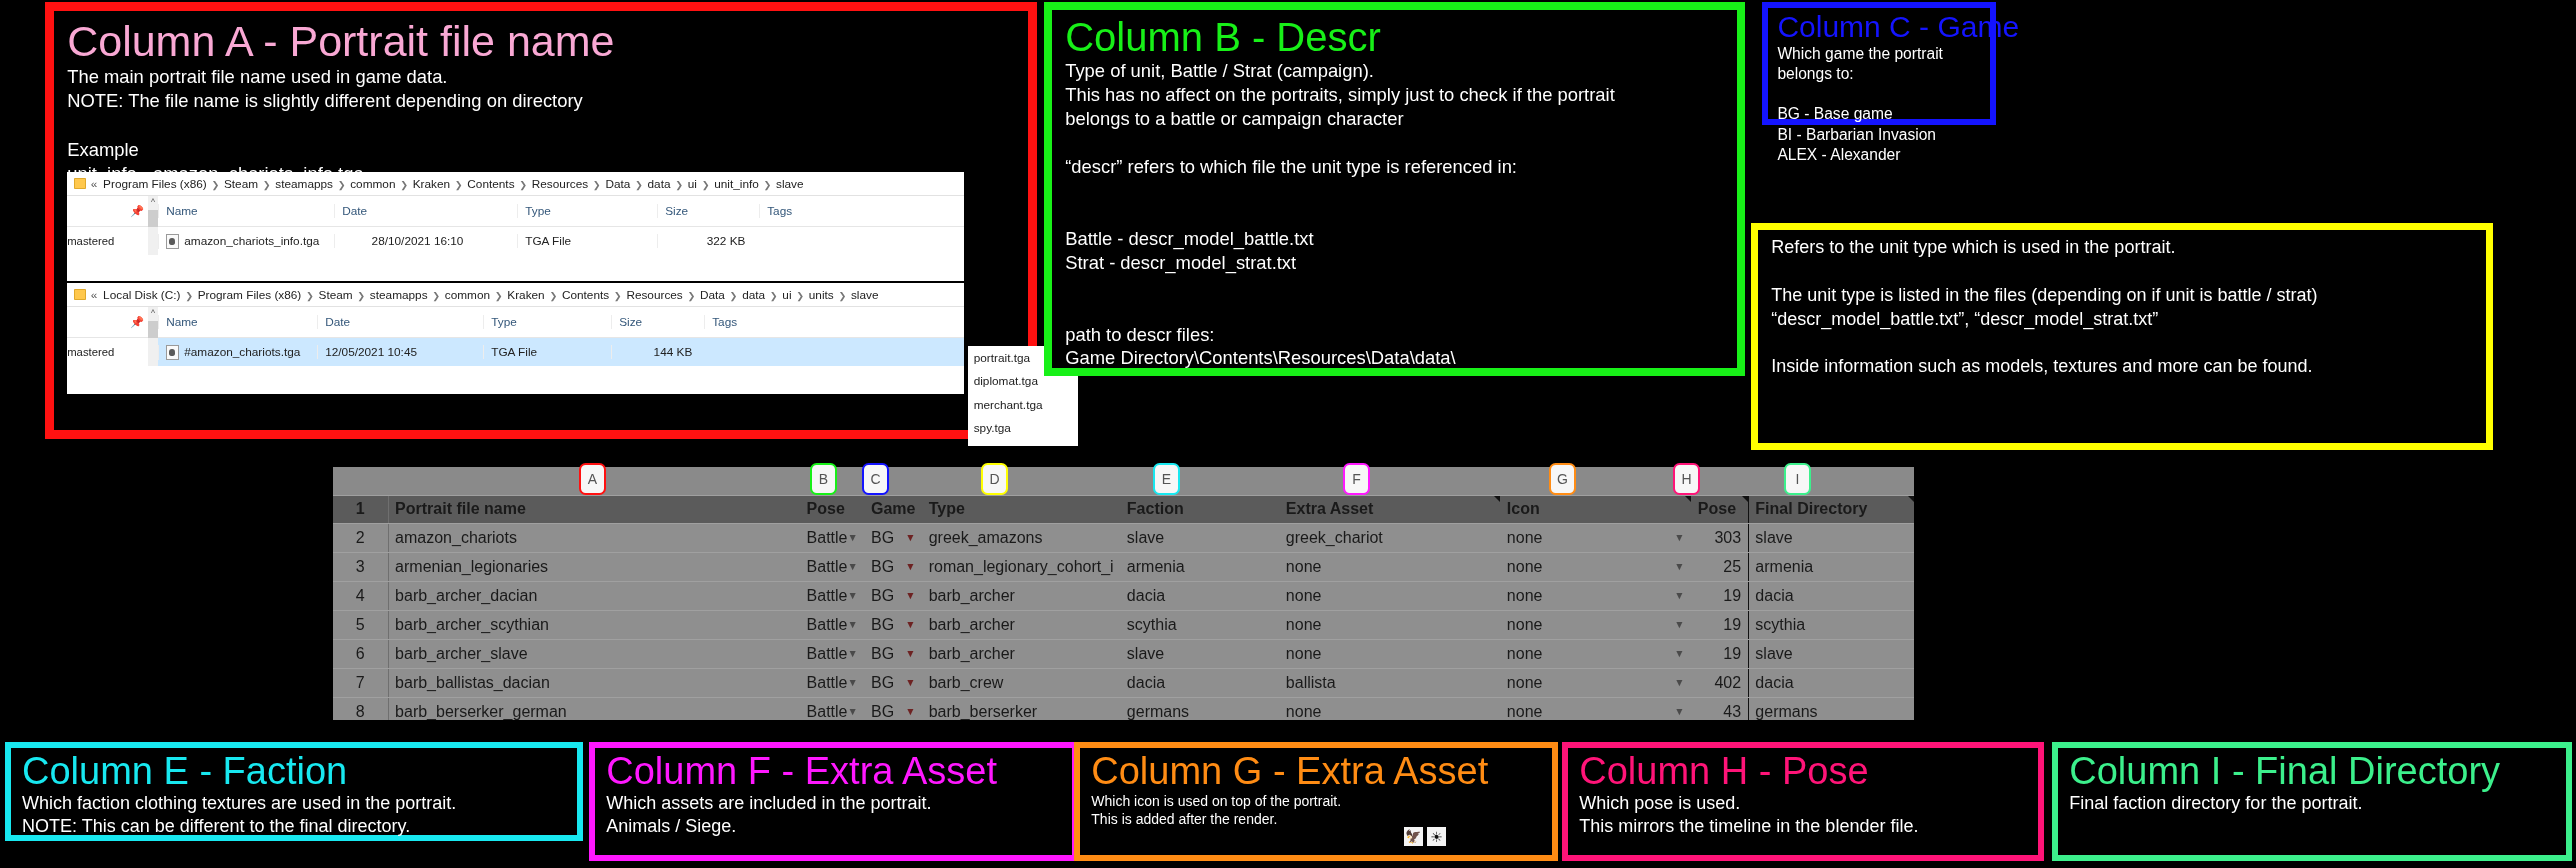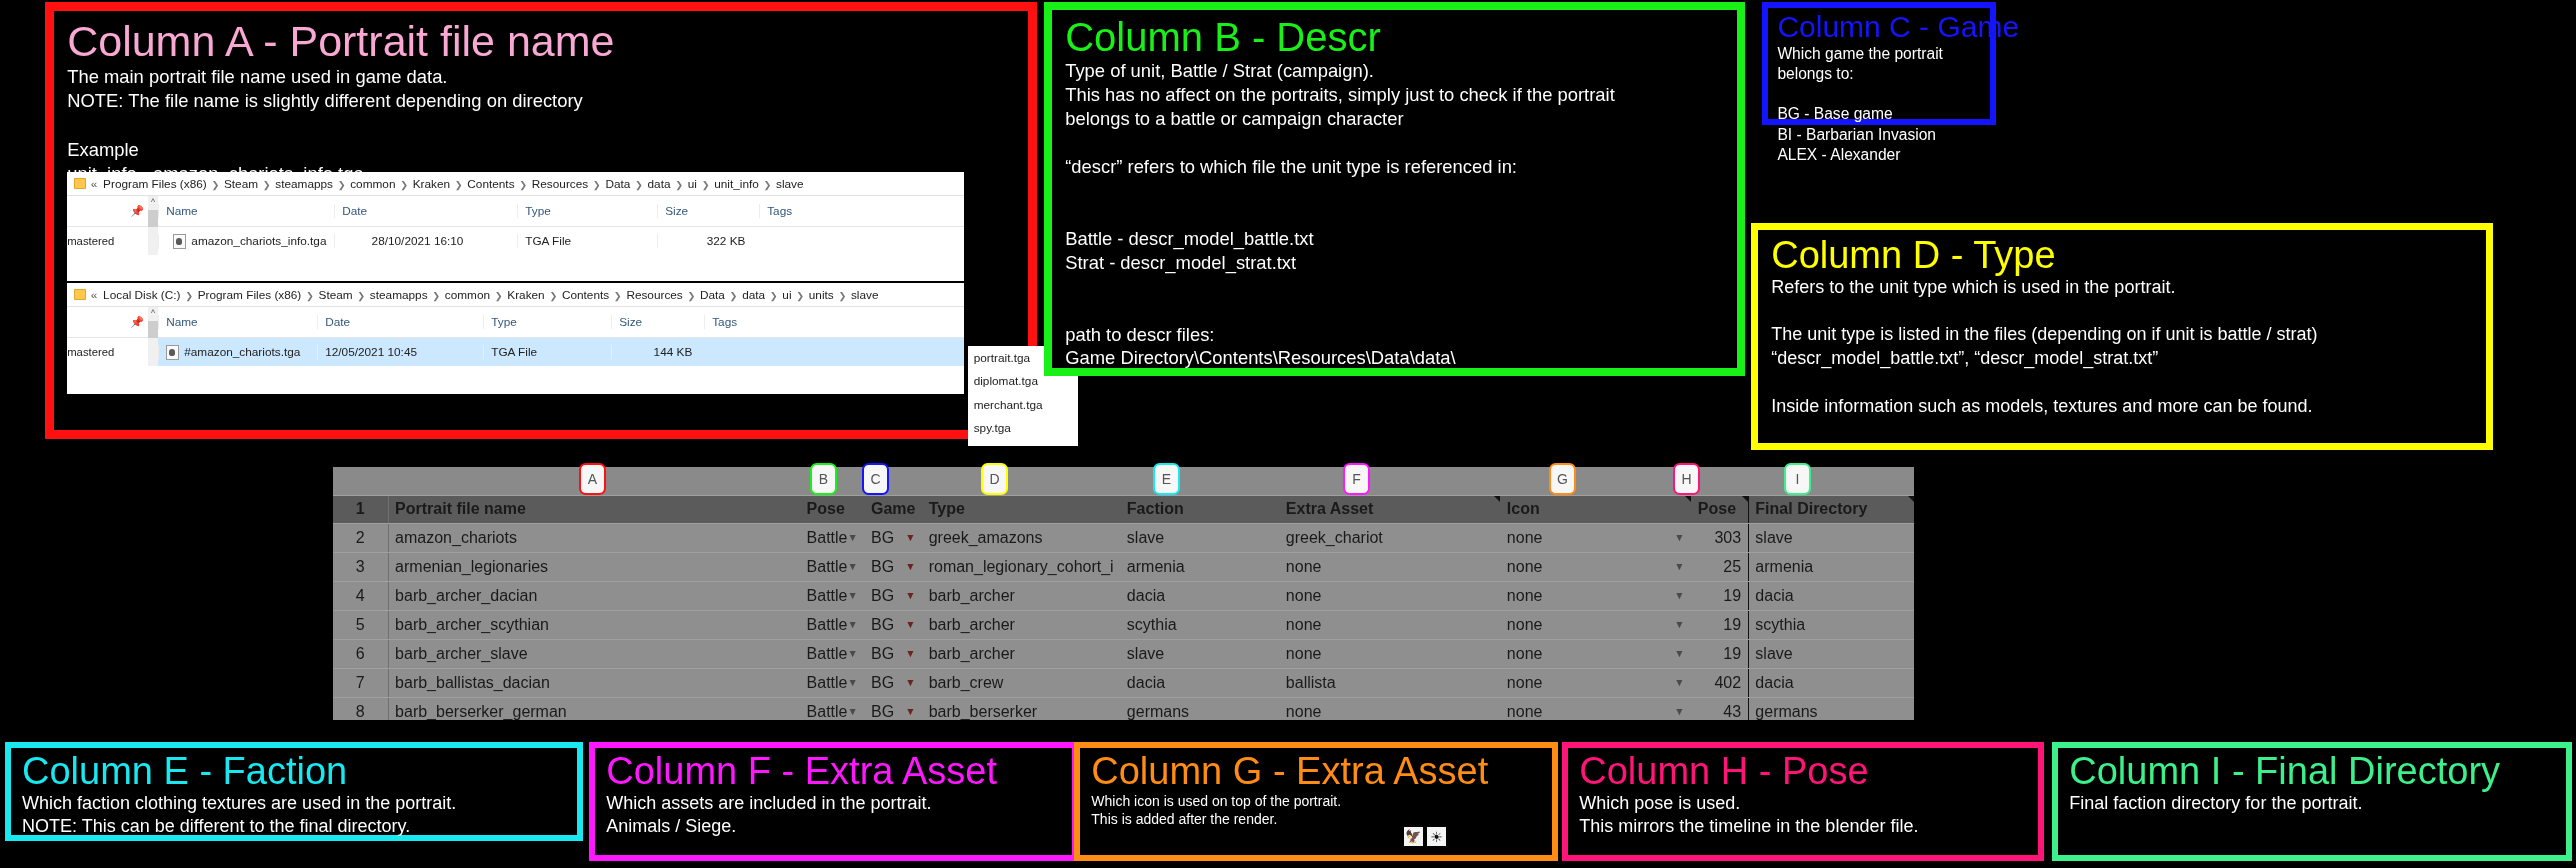--- a/index.html
+++ b/index.html
@@ -103,21 +103,21 @@
         <div class="c" style="width:183px;">Date</div>
         <div class="c" style="width:140px;">Type</div>
         <div class="c" style="width:102px;">Size</div>
         <div class="c" style="width:113px;">Tags</div>
       </div>
     </div>
     <div class="row">
       <div class="navcol" style="justify-content:flex-start;padding-left:0;">mastered</div>
       <div class="sb"></div>
       <div class="cells">
-        <div class="c" style="width:176px;display:flex;align-items:center;justify-content:center;">
+        <div class="c" style="width:176px;display:flex;align-items:center;">
           <span class="tgaicon"></span>
           <span>amazon_chariots_info.tga</span>
         </div>
         <div class="c" style="width:183px;padding-left:37px;">28/10/2021 16:10</div>
         <div class="c" style="width:140px;">TGA File</div>
         <div class="c" style="width:102px;text-align:right;padding-right:13.2px;">322 KB</div>
         <div class="c" style="width:113px;"></div>
       </div>
     </div>
   </div>
@@ -200,21 +200,20 @@
 <div class="abox" style="left:1762px;top:1.9px;width:234px;height:123px;border-width:6.6px;border-color:#1414ff;padding:3.8px 9.4px;">
   <div class="ttl" style="font-size:30px;color:#1414ff;">Column C - Game</div>
   <div class="bdy" style="font-size:15.6px;line-height:1.30;">Which game the portrait belongs to:
 
 BG - Base game
 BI - Barbarian Invasion
 ALEX - Alexander</div>
 </div>
 
 <div class="abox" style="left:1751px;top:223px;width:742px;height:227px;border-width:7.6px;border-color:#ffff00;padding:5.7px 13.2px;">
-  <div class="ttl" style="font-size:38px;color:#ffff00;">Column D - Type</div>
   <div class="bdy" style="font-size:18px;line-height:1.33;">Refers to the unit type which is used in the portrait.
 
 The unit type is listed in the files (depending on if unit is battle / strat)
 “descr_model_battle.txt”, “descr_model_strat.txt”
 
 Inside information such as models, textures and more can be found.</div>
 </div>
 
 <div class="abox" style="left:4.7px;top:742px;width:578px;height:99px;border-width:6.6px;border-color:#18e8f0;padding:3.8px 11.3px;">
   <div class="ttl" style="font-size:38px;color:#18e8f0;">Column E - Faction</div>

